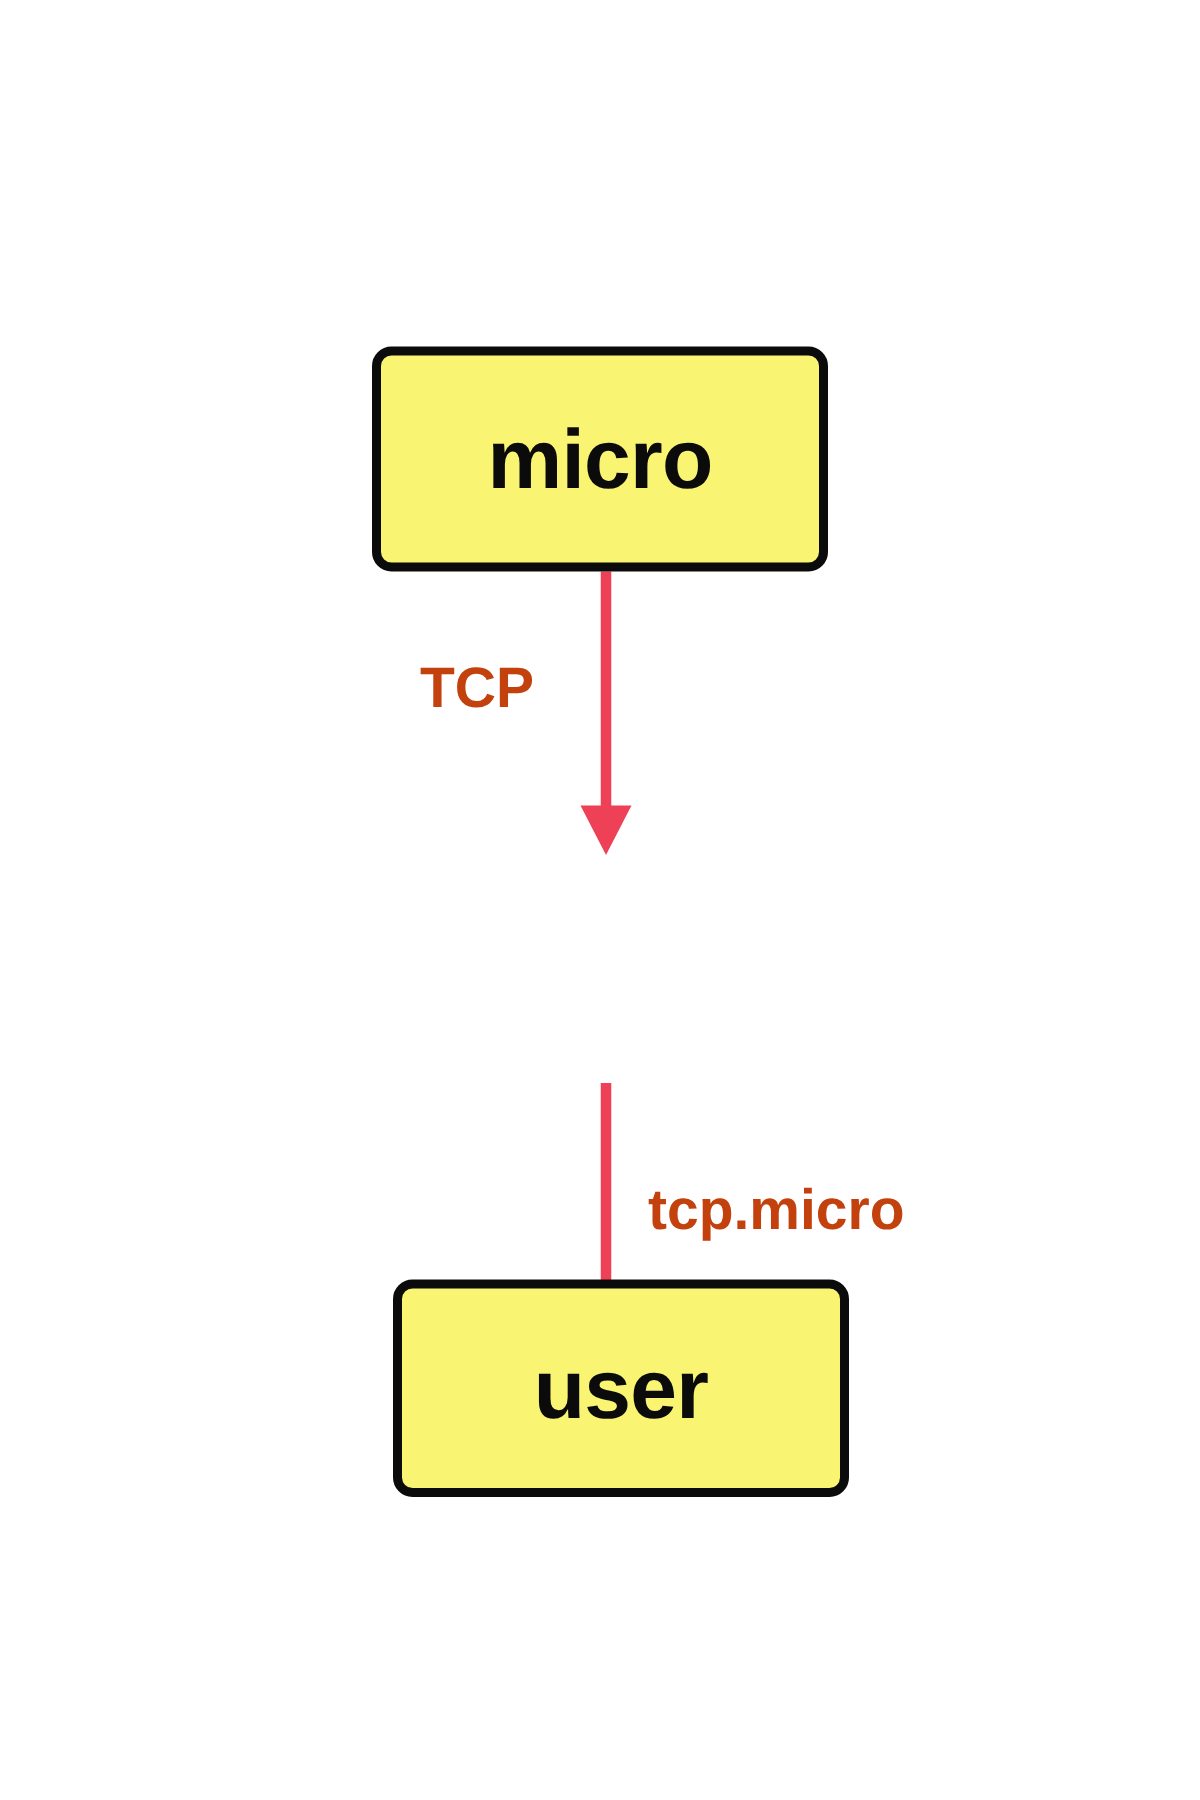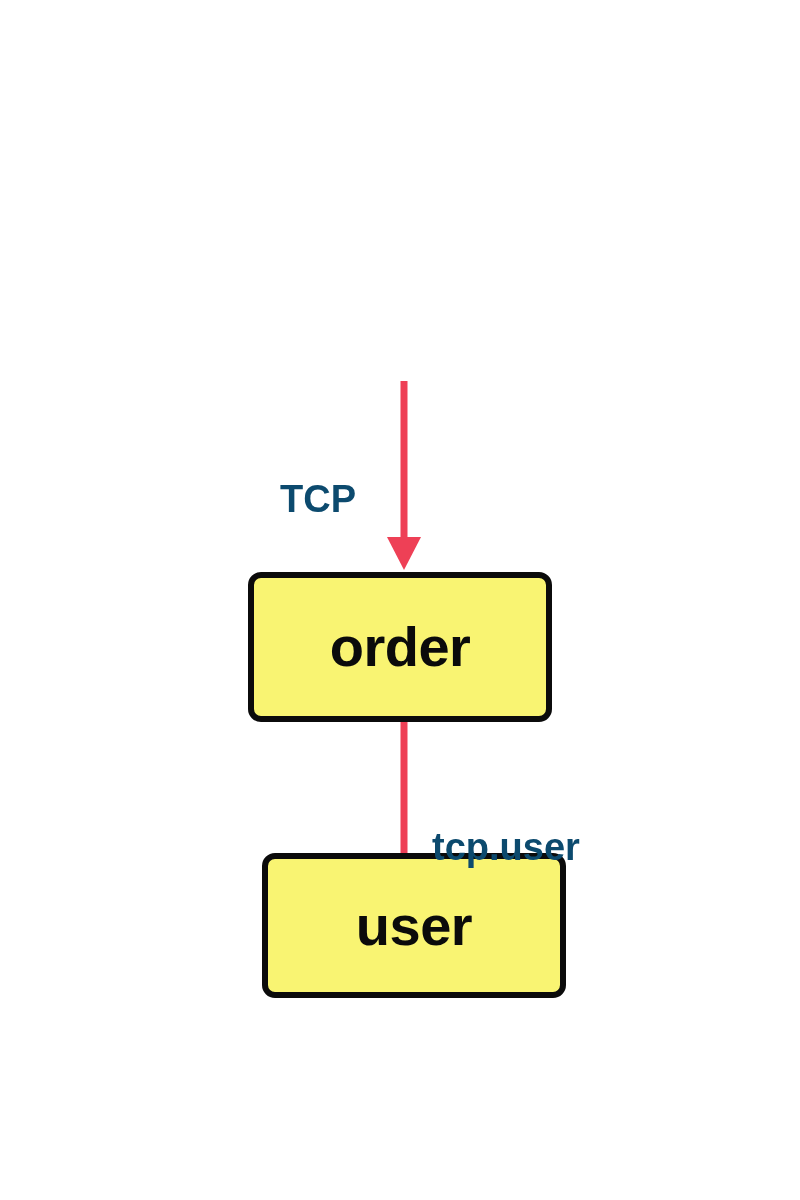--- a/index.html
+++ b/index.html
@@ -66,25 +66,24 @@
     width: 304px;
     height: 145px;
     margin-left: 14px;
   }
   .edge-label {
     position: absolute;
     font-family: "Liberation Sans", sans-serif;
     font-weight: bold;
     font-size: 38px;
     line-height: 1;
-    color: #0c4a6e;
+    color: #c2410c;
     white-space: nowrap;
     z-index: 3;
     user-select: none;
-    margin-top: 40px;
   }
   #edge-label-tcp {
     left: 280px;
     top: 440px;
   }
   #edge-label-tcpdial {
     left: 432px;
     top: 788px;
   }
 </style>
@@ -96,26 +95,26 @@
   <svg id="edge-layer" viewBox="0 0 800 1200" width="800" height="1200" xmlns="http://www.w3.org/2000/svg">
     <g>
       <line x1="404" y1="381" x2="404" y2="545" stroke="#ee4056" stroke-width="7"></line>
       <polygon points="404,570 387,537 421,537" fill="#ee4056"></polygon>
     </g>
     <g>
       <line x1="404" y1="722" x2="404" y2="855" stroke="#ee4056" stroke-width="7"></line>
     </g>
   </svg>
 
+  <div class="node" id="node-micro">
+    <span class="node-label">micro</span>
+  </div>
 
-  <div class="node" id="node-order">
-    <span class="node-label">order</span>
-  </div>
 
   <div class="node" id="node-user">
     <span class="node-label">user</span>
   </div>
 
   <div class="edge-label" id="edge-label-tcp">TCP</div>
 
-  <div class="edge-label" id="edge-label-tcpdial">tcp.user</div>
+  <div class="edge-label" id="edge-label-tcpdial">tcp.micro</div>
 
 </div>
 
 </body></html>

